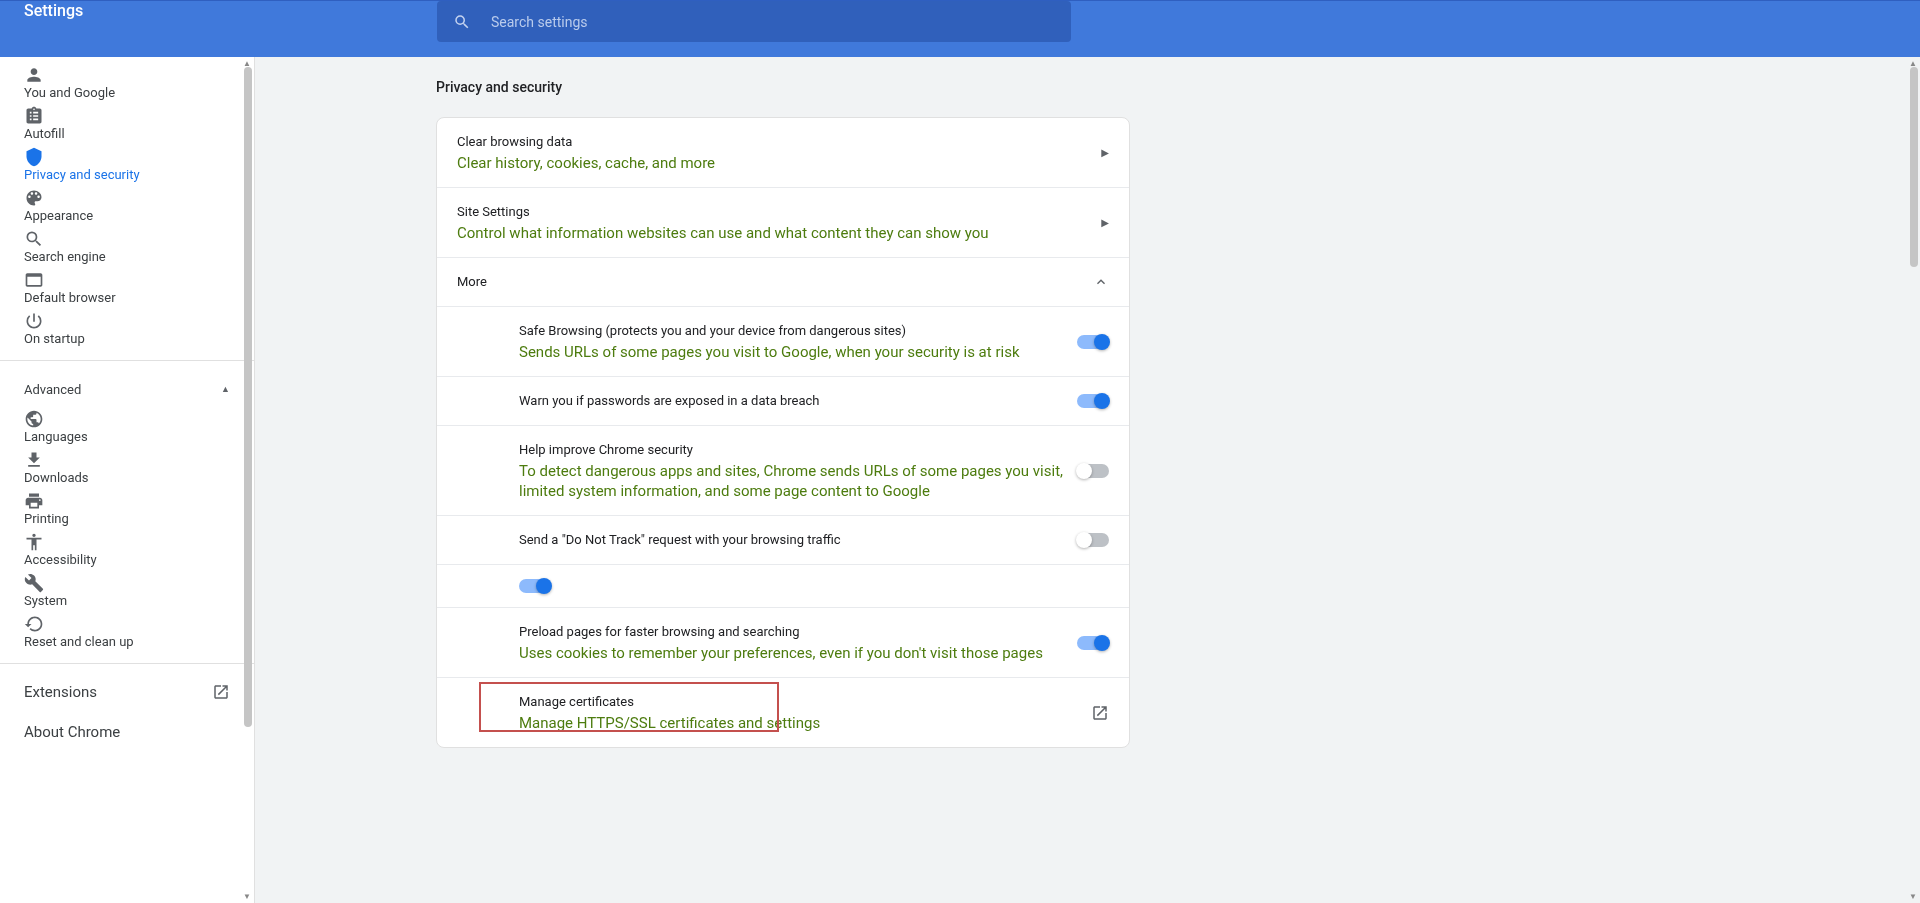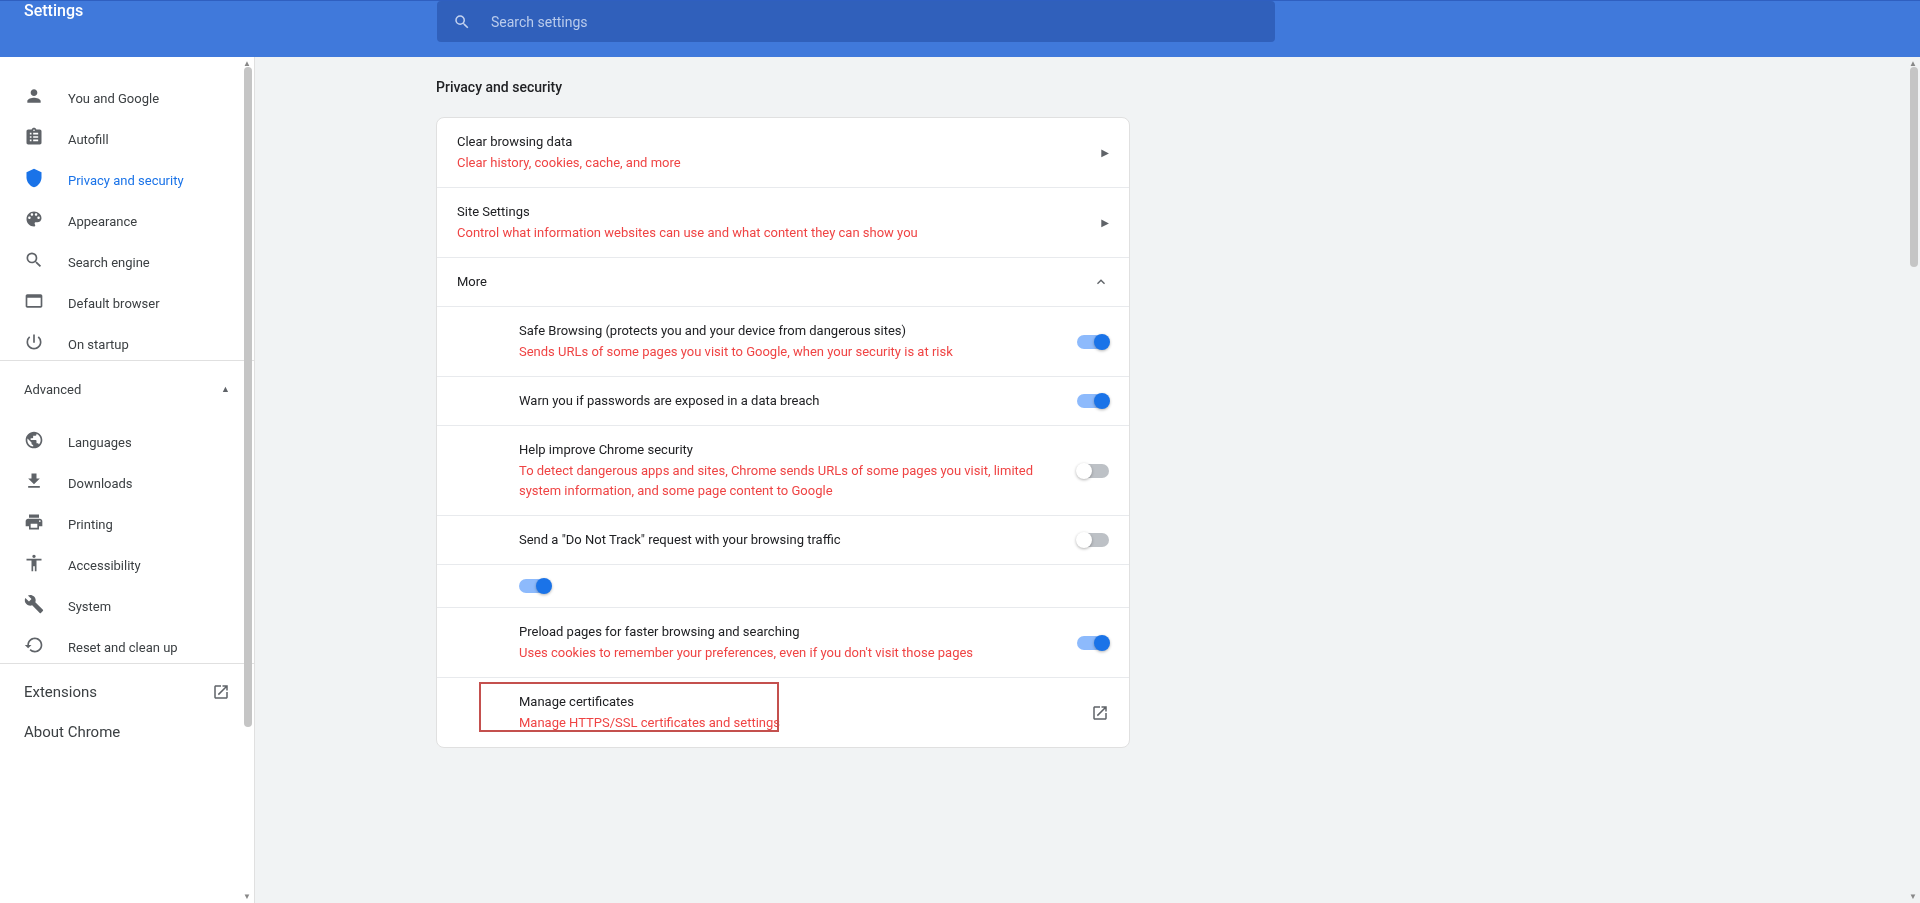--- a/index.html
+++ b/index.html
@@ -15,21 +15,21 @@
   border-top: 1px solid #2f5fc0;
 }
 .header-title {
   color: #fff;
   font-size: 16px;
   font-weight: 500;
 }
 .search-container {
   position: absolute;
   left: 437px;
-  width: 838px;
+  width: 634px;
   height: 41px;
   background: #3060bb;
   border-radius: 4px;
   display: flex;
   align-items: center;
   padding: 0 16px;
 }
 .search-icon { color: #c4d3f0; margin-right: 20px; }
 .search-input {
   background: transparent;
@@ -66,26 +66,27 @@
   position: absolute;
   right: 3px;
   font-size: 8px;
   color: #888;
 }
 .sidebar-arrow-up { top: 2px; }
 .sidebar-arrow-down { bottom: 2px; }
 
 .nav-item {
   display: flex;
-  align-items: flex-end;
+  align-items: flex-start;
   height: 41px;
   padding: 0 24px;
   cursor: pointer;
   color: #3c4043;
   font-size: 13px;
+  flex-direction: column;
 }
 .nav-item.active { color: #1a73e8; }
 .nav-icon {
   width: 20px;
   height: 20px;
   margin-right: 24px;
   display: flex;
   align-items: center;
   justify-content: center;
   color: #5f6368;
@@ -165,22 +166,22 @@
 }
 .row:last-child { border-bottom: none; }
 .row-indent { padding-left: 82px; }
 .row-text { flex: 1; }
 .row-title {
   font-size: 13px;
   color: #202124;
   line-height: 20px;
 }
 .row-sub {
-  font-size: 13px;
-  color: #ef4444;
+  font-size: 15px;
+  color: #4d7c0f;
   line-height: 20px;
   margin-top: 1px;
 }
 .row-arrow { color: #5f6368; font-size: 10px; }
 .row-expand { color: #5f6368; }
 
 .toggle {
   width: 32px;
   height: 14px;
   border-radius: 7px;

